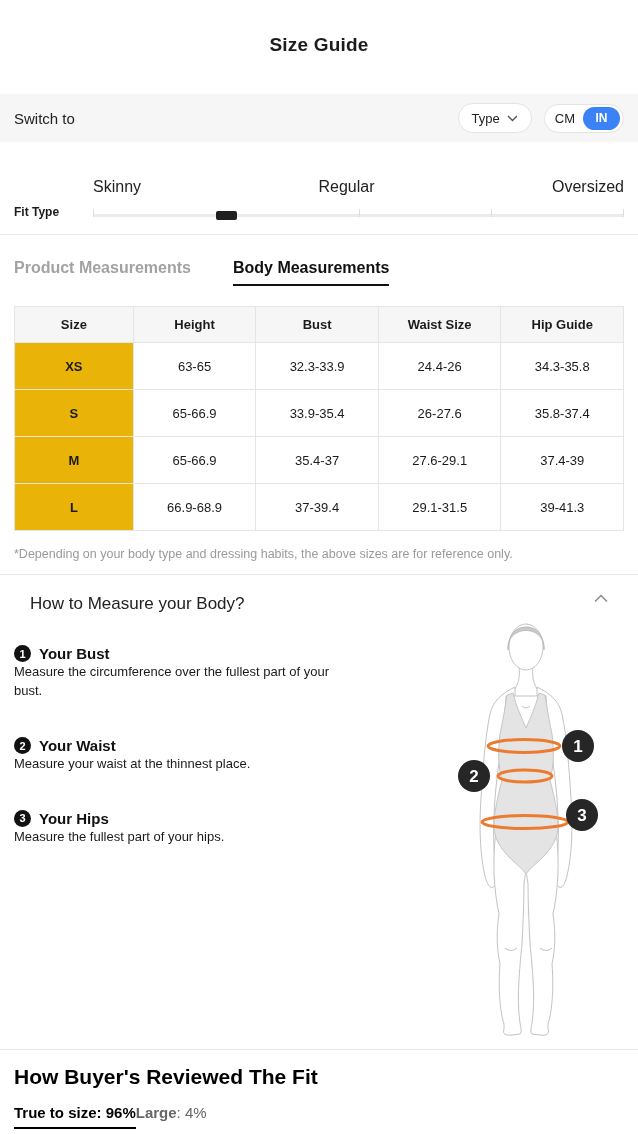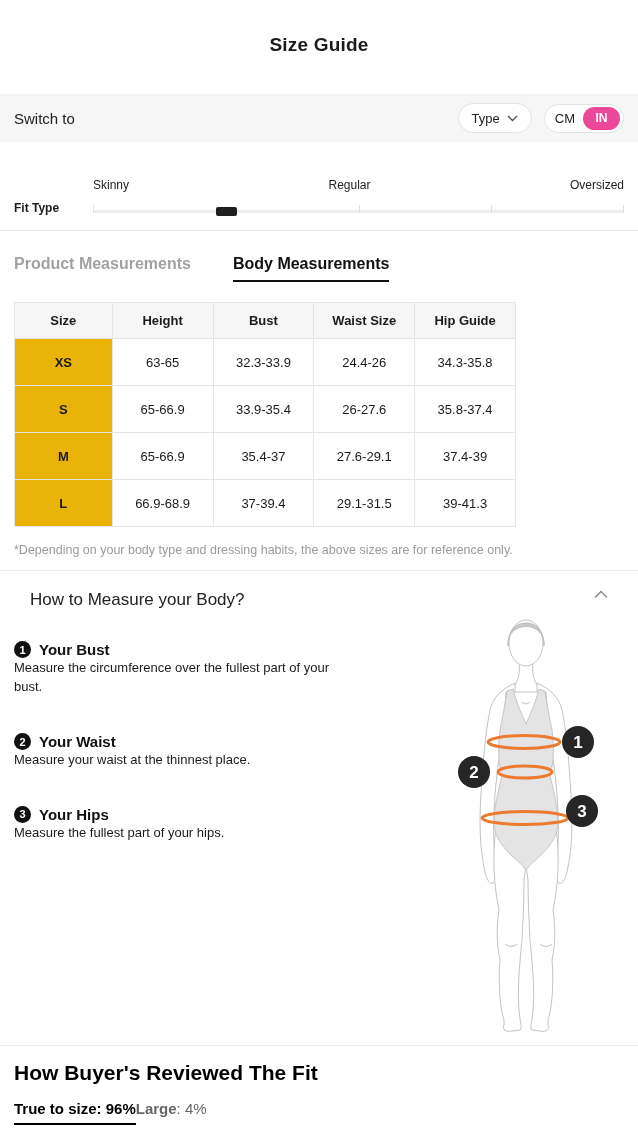--- a/index.html
+++ b/index.html
@@ -23,48 +23,48 @@
     background:#fff; border:1px solid #e3e3e3; border-radius:16px;
     height:30px; padding:0 13px; display:flex; align-items:center; gap:7px;
     font-size:13px; color:#222; cursor:pointer;
   }
   .unit-toggle {
     margin-left:12px; background:#fff; border:1px solid #e3e3e3; border-radius:15px;
     height:29px; display:flex; align-items:center; padding:2px 3px 2px 10px; cursor:pointer;
   }
   .unit-cm { font-size:13px; color:#222; margin-right:8px; }
   .unit-in {
-    background:#ec4899; color:#fff; font-size:12px; font-weight:700;
+    background:#3b82f6; color:#fff; font-size:12px; font-weight:700;
     border-radius:12px; height:23px; min-width:37px;
     display:flex; align-items:center; justify-content:center;
   }
 
   
   .fit-row { display:flex; padding:0 14px; margin-top:36px; }
   .fit-label { width:79px; font-size:12px; font-weight:700; align-self:flex-end; padding-bottom:2px; }
   .slider-area { flex:1; }
-  .slider-labels { display:flex; justify-content:space-between; font-size:12px; color:#222; }
+  .slider-labels { display:flex; justify-content:space-between; font-size:16px; color:#222; }
   .slider-track-wrap { position:relative; height:14px; margin-top:11px; }
   .slider-track { position:absolute; left:0; right:0; top:7px; height:3px; background:#ececec; }
   .slider-tick { position:absolute; width:1px; height:8px; top:2px; background:#dedede; }
   .slider-handle {
     position:absolute; top:4px; left:calc(25% - 10px); width:21px; height:9px;
     background:#1f1f1f; border-radius:2px; cursor:grab;
   }
   .divider { border-top:1px solid #e9e9e9; }
   .div-1 { margin-top:13px; }
 
   
   .tabs { display:flex; gap:42px; padding:0 14px; margin-top:24px; }
   .tab { font-size:16px; font-weight:700; color:#a2a2a2; padding-bottom:7px; cursor:pointer; }
   .tab.active { color:#111; border-bottom:2.5px solid #111; }
 
   
   table.size-table {
-    border-collapse:collapse; margin:20px 14px 0 14px; width:502px;
+    border-collapse:collapse; margin:20px 14px 0 14px; width:610px;
     font-size:13px; table-layout:fixed;
   }
   .size-table th, .size-table td { border:1px solid #e5e5e5; text-align:center; }
   .size-table th { background:#f6f6f6; font-weight:700; height:36px; }
   .size-table td { height:47px; font-weight:400; color:#1b1b1b; }
   .size-table td.size-col { background:#eab308; font-weight:700; }
 
   .footnote { padding:0 14px; margin-top:16px; font-size:12.5px; color:#9a9a9a; }
   .div-2 { margin-top:13px; }
 

